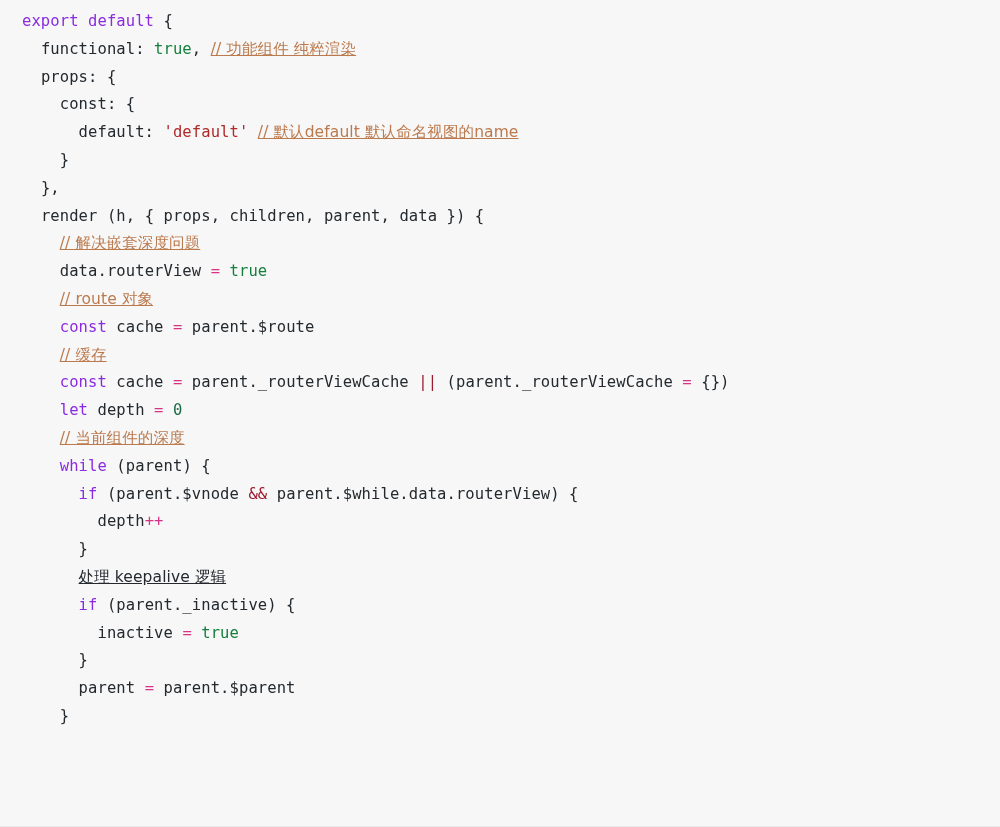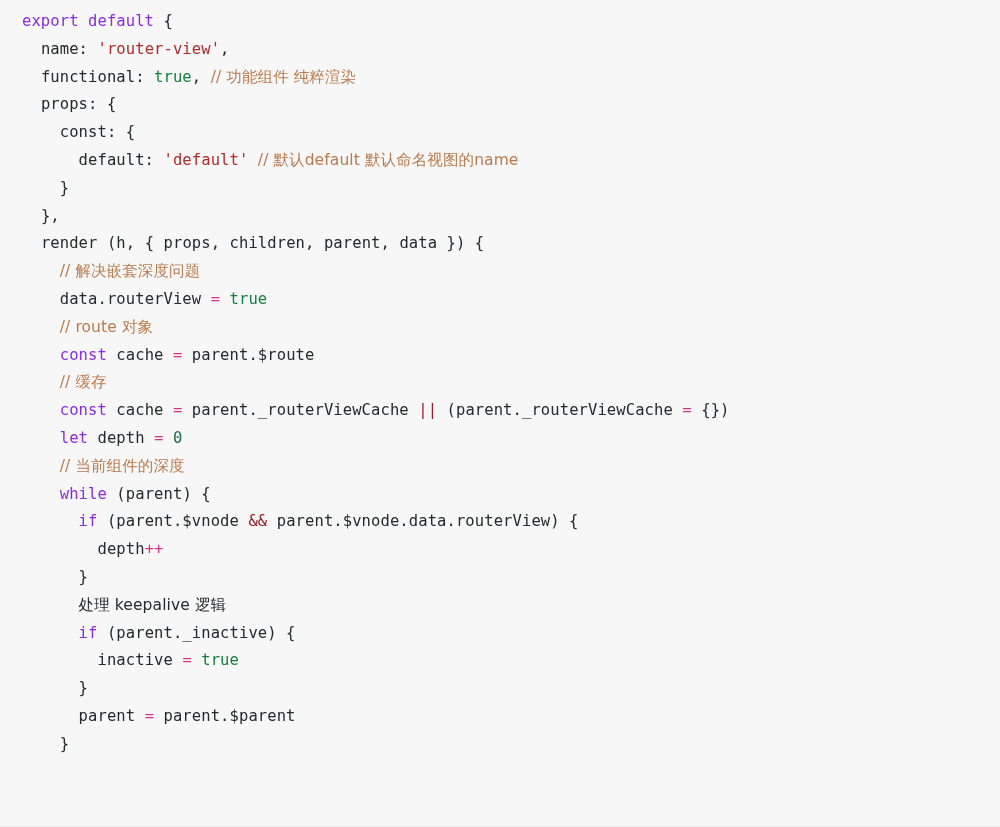--- a/index.html
+++ b/index.html
@@ -33,45 +33,44 @@
   }
   
   .tok-plain    { color: #24292e; }
   .tok-keyword  { color: #8a2be2; }
   .tok-string   { color: #b02a2a; }
   .tok-comment  { color: #bb7a4e; }
   .tok-operator { color: #d63384; }
   .tok-logical  { color: #9b1c2e; }
   .tok-number   { color: #1b6b45; }
   .tok-bool     { color: #15803d; }
-  .tok-cjk      { font-family: "DejaVu Sans", "Liberation Sans", sans-serif; }
+  .tok-cjk      { font-family: "DejaVu Sans", "Liberation Sans", sans-serif; text-decoration: underline; }
 </style>
 </head>
 <body>
 
 <div id="code-block">
     <div class="code-line"><span class="tok-keyword">export</span><span class="tok-plain"> </span><span class="tok-keyword">default</span><span class="tok-plain"> {</span></div>
-    <div class="code-line"><span class="tok-plain">  </span><span class="tok-plain">name: </span><span class="tok-string">'router-view'</span><span class="tok-plain">,</span></div>
     <div class="code-line"><span class="tok-plain">  </span><span class="tok-plain">functional: </span><span class="tok-bool">true</span><span class="tok-plain">, </span><span class="tok-comment tok-cjk">// 功能组件 纯粹渲染</span></div>
     <div class="code-line"><span class="tok-plain">  </span><span class="tok-plain">props: {</span></div>
     <div class="code-line"><span class="tok-plain">    </span><span class="tok-plain">const: {</span></div>
     <div class="code-line"><span class="tok-plain">      </span><span class="tok-plain">default: </span><span class="tok-string">'default'</span><span class="tok-plain"> </span><span class="tok-comment tok-cjk">// 默认default 默认命名视图的name</span></div>
     <div class="code-line"><span class="tok-plain">    </span><span class="tok-plain">}</span></div>
     <div class="code-line"><span class="tok-plain">  </span><span class="tok-plain">},</span></div>
     <div class="code-line"><span class="tok-plain">  </span><span class="tok-plain">render </span><span class="tok-plain">(</span><span class="tok-identifier">h</span><span class="tok-plain">, { </span><span class="tok-identifier">props</span><span class="tok-plain">, </span><span class="tok-identifier">children</span><span class="tok-plain">, </span><span class="tok-identifier">parent</span><span class="tok-plain">, </span><span class="tok-identifier">data</span><span class="tok-plain"> }) {</span></div>
     <div class="code-line"><span class="tok-plain">    </span><span class="tok-comment tok-cjk">// 解决嵌套深度问题</span></div>
     <div class="code-line"><span class="tok-plain">    </span><span class="tok-identifier">data</span><span class="tok-plain">.routerView </span><span class="tok-operator">=</span><span class="tok-plain"> </span><span class="tok-bool">true</span></div>
     <div class="code-line"><span class="tok-plain">    </span><span class="tok-comment tok-cjk">// route 对象</span></div>
     <div class="code-line"><span class="tok-plain">    </span><span class="tok-keyword">const</span><span class="tok-plain"> </span><span class="tok-identifier">cache</span><span class="tok-plain"> </span><span class="tok-operator">=</span><span class="tok-plain"> </span><span class="tok-identifier">parent</span><span class="tok-plain">.$route</span></div>
     <div class="code-line"><span class="tok-plain">    </span><span class="tok-comment tok-cjk">// 缓存</span></div>
     <div class="code-line"><span class="tok-plain">    </span><span class="tok-keyword">const</span><span class="tok-plain"> </span><span class="tok-identifier">cache</span><span class="tok-plain"> </span><span class="tok-operator">=</span><span class="tok-plain"> </span><span class="tok-identifier">parent</span><span class="tok-plain">._routerViewCache </span><span class="tok-logical">||</span><span class="tok-plain"> (</span><span class="tok-identifier">parent</span><span class="tok-plain">._routerViewCache </span><span class="tok-operator">=</span><span class="tok-plain"> {})</span></div>
     <div class="code-line"><span class="tok-plain">    </span><span class="tok-keyword">let</span><span class="tok-plain"> </span><span class="tok-identifier">depth</span><span class="tok-plain"> </span><span class="tok-operator">=</span><span class="tok-plain"> </span><span class="tok-number">0</span></div>
     <div class="code-line"><span class="tok-plain">    </span><span class="tok-comment tok-cjk">// 当前组件的深度</span></div>
     <div class="code-line"><span class="tok-plain">    </span><span class="tok-keyword">while</span><span class="tok-plain"> (</span><span class="tok-identifier">parent</span><span class="tok-plain">) {</span></div>
-    <div class="code-line"><span class="tok-plain">      </span><span class="tok-keyword">if</span><span class="tok-plain"> (</span><span class="tok-identifier">parent</span><span class="tok-plain">.$vnode </span><span class="tok-logical">&amp;&amp;</span><span class="tok-plain"> </span><span class="tok-identifier">parent</span><span class="tok-plain">.$vnode.data.routerView) {</span></div>
+    <div class="code-line"><span class="tok-plain">      </span><span class="tok-keyword">if</span><span class="tok-plain"> (</span><span class="tok-identifier">parent</span><span class="tok-plain">.$vnode </span><span class="tok-logical">&amp;&amp;</span><span class="tok-plain"> </span><span class="tok-identifier">parent</span><span class="tok-plain">.$while.data.routerView) {</span></div>
     <div class="code-line"><span class="tok-plain">        </span><span class="tok-identifier">depth</span><span class="tok-operator">++</span></div>
     <div class="code-line"><span class="tok-plain">      </span><span class="tok-plain">}</span></div>
     <div class="code-line"><span class="tok-plain">      </span><span class="tok-plain tok-cjk">处理 keepalive 逻辑</span></div>
     <div class="code-line"><span class="tok-plain">      </span><span class="tok-keyword">if</span><span class="tok-plain"> (</span><span class="tok-identifier">parent</span><span class="tok-plain">._inactive) {</span></div>
     <div class="code-line"><span class="tok-plain">        </span><span class="tok-identifier">inactive</span><span class="tok-plain"> </span><span class="tok-operator">=</span><span class="tok-plain"> </span><span class="tok-bool">true</span></div>
     <div class="code-line"><span class="tok-plain">      </span><span class="tok-plain">}</span></div>
     <div class="code-line"><span class="tok-plain">      </span><span class="tok-identifier">parent</span><span class="tok-plain"> </span><span class="tok-operator">=</span><span class="tok-plain"> </span><span class="tok-identifier">parent</span><span class="tok-plain">.$parent</span></div>
     <div class="code-line"><span class="tok-plain">    </span><span class="tok-plain">}</span></div>
   </div>
 

